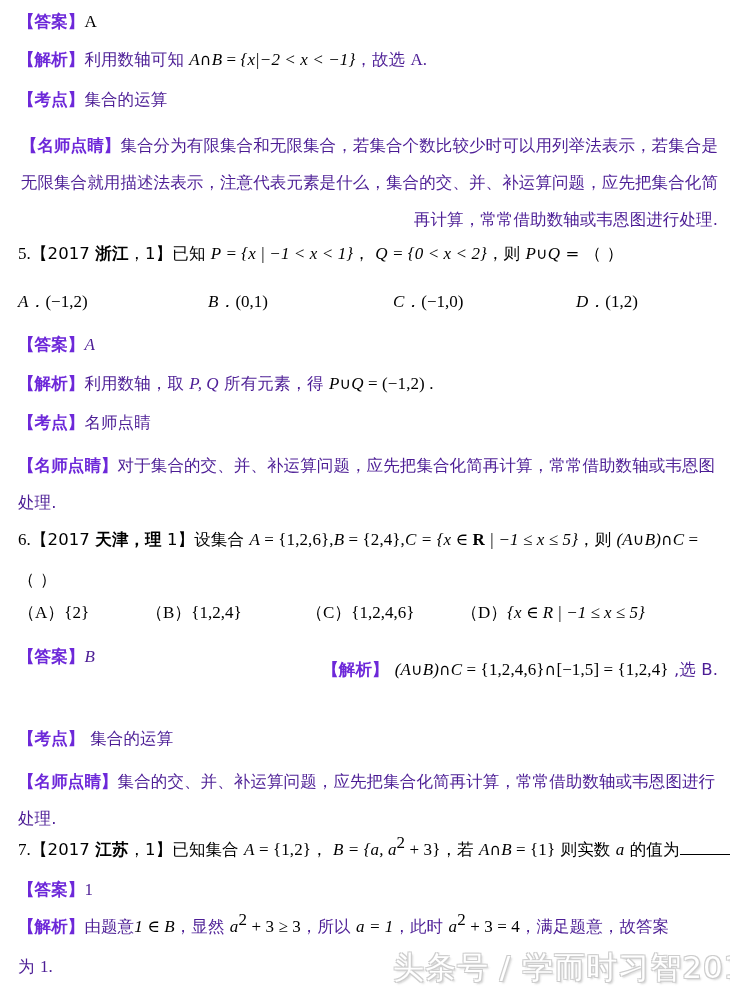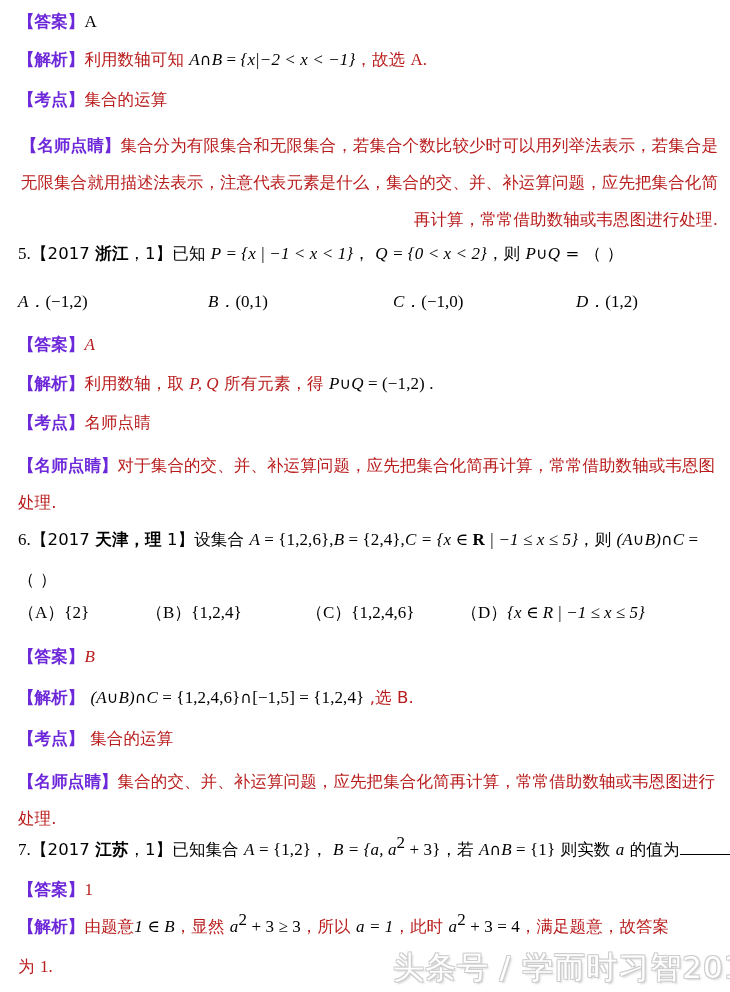--- a/index.html
+++ b/index.html
@@ -25,21 +25,21 @@
   .line {
     position: absolute;
     left: 18px;
     width: 700px;
     font-size: 17.5px;
     line-height: 22px;
     white-space: nowrap;
     letter-spacing: 0.1px;
   }
   .line.wrap { white-space: normal; }
-  .red { color: #b91c1c; }
+  .red { color: #4c1d95; }
   .blk { color: #000000; }
   .tag {
     color: #6d28d9;
     font-weight: 700;
     font-family: "DejaVu Sans", "Liberation Sans", sans-serif;
     font-size: 16.5px;
   }
   .cn {
     font-family: "DejaVu Sans", "Liberation Sans", sans-serif;
     font-size: 16.5px;
@@ -178,21 +178,21 @@
     <span class="opt" style="left:0px;"><span class="optlab2 blk">（A）</span><span class="mathup blk">{2}</span></span>
     <span class="opt" style="left:128px;"><span class="optlab2 blk">（B）</span><span class="mathup blk">{1,2,4}</span></span>
     <span class="opt" style="left:288px;"><span class="optlab2 blk">（C）</span><span class="mathup blk">{1,2,4,6}</span></span>
     <span class="opt" style="left:443px;"><span class="optlab2 blk">（D）</span><span class="math blk">{x ∈ R | −1 ≤ x ≤ 5}</span></span>
   </div>
 
   <div class="line" style="top:645px;">
     <span class="tag">【答案】</span><span class="math red">B</span>
   </div>
 
-  <div class="line" style="top:686px;">
+  <div class="line" style="top:658px;text-align:right;">
     <span class="tag">【解析】</span><span style="display:inline-block;width:6px;"></span><span class="math blk">(A</span><span class="op blk">∪</span><span class="math blk">B)</span><span class="op blk">∩</span><span class="math blk">C</span><span class="mathup blk"> = {1,2,4,6}</span><span class="op blk">∩</span><span class="mathup blk">[−1,5]</span><span class="mathup blk"> = {1,2,4}</span><span class="cn red"> ,选 B.</span>
   </div>
 
   <div class="line" style="top:727px;">
     <span class="tag">【考点】 </span><span class="cn red">集合的运算</span>
   </div>
 
   <div class="line wrap" style="top:763px; width:700px; line-height:37px;">
     <span class="tag">【名师点睛】</span><span class="cn red">集合的交、并、补运算问题，应先把集合化简再计算，常常借助数轴或韦恩图进行处理.</span>
   </div>

